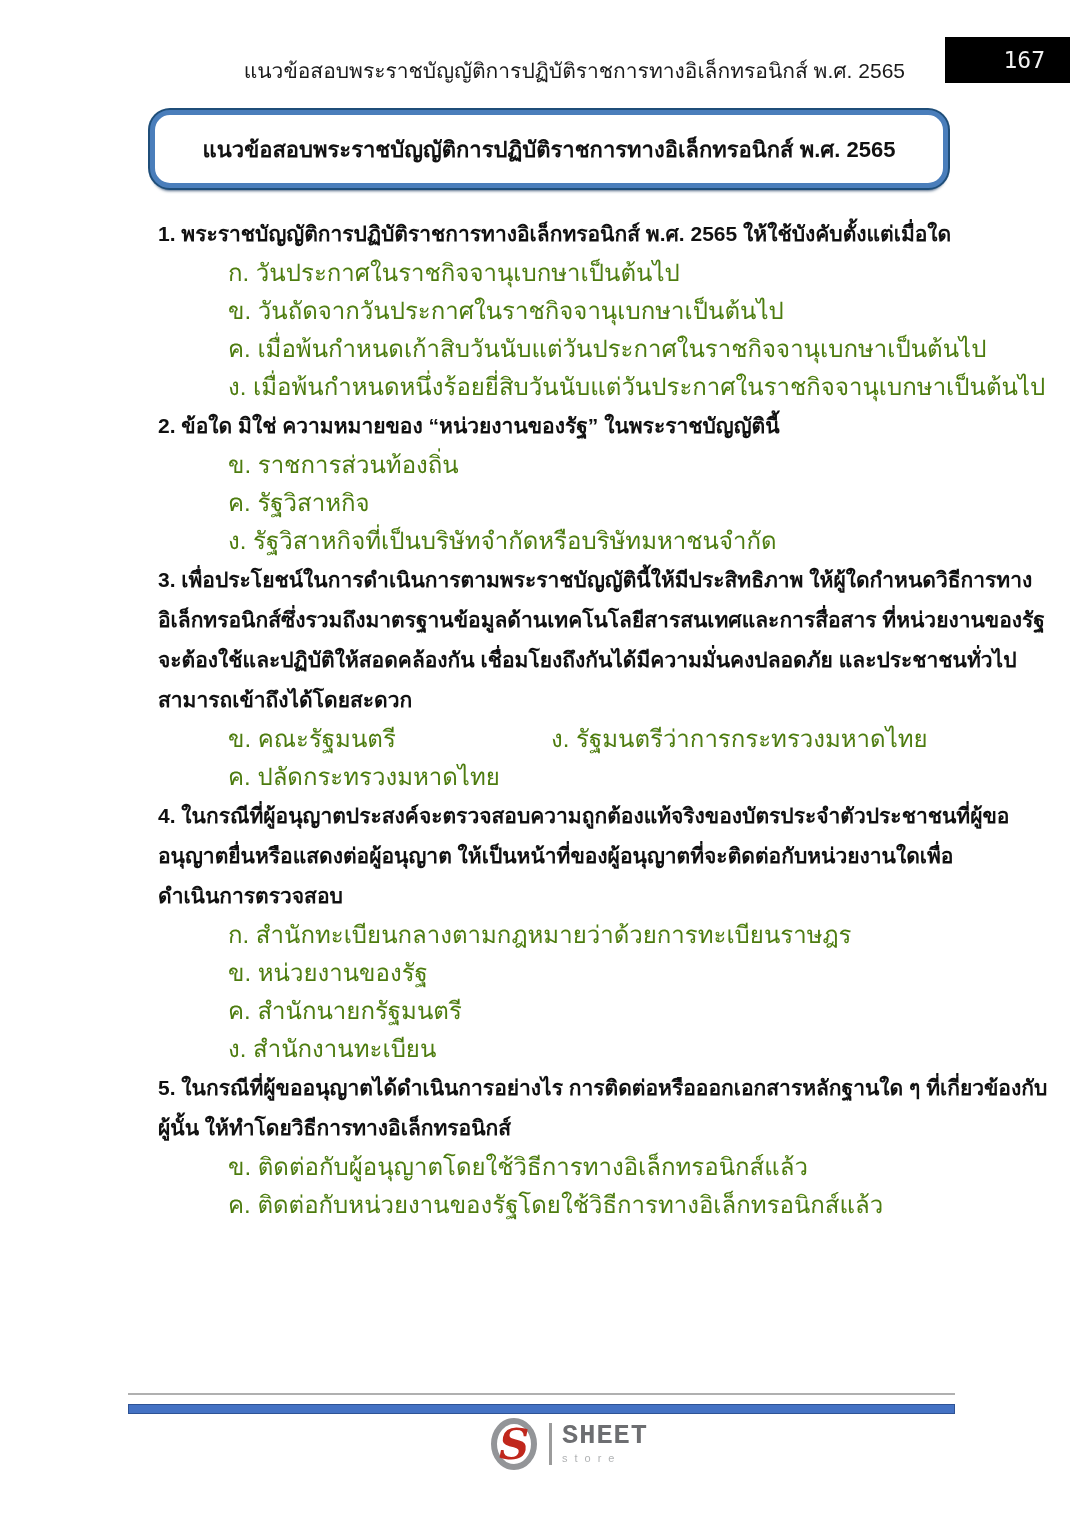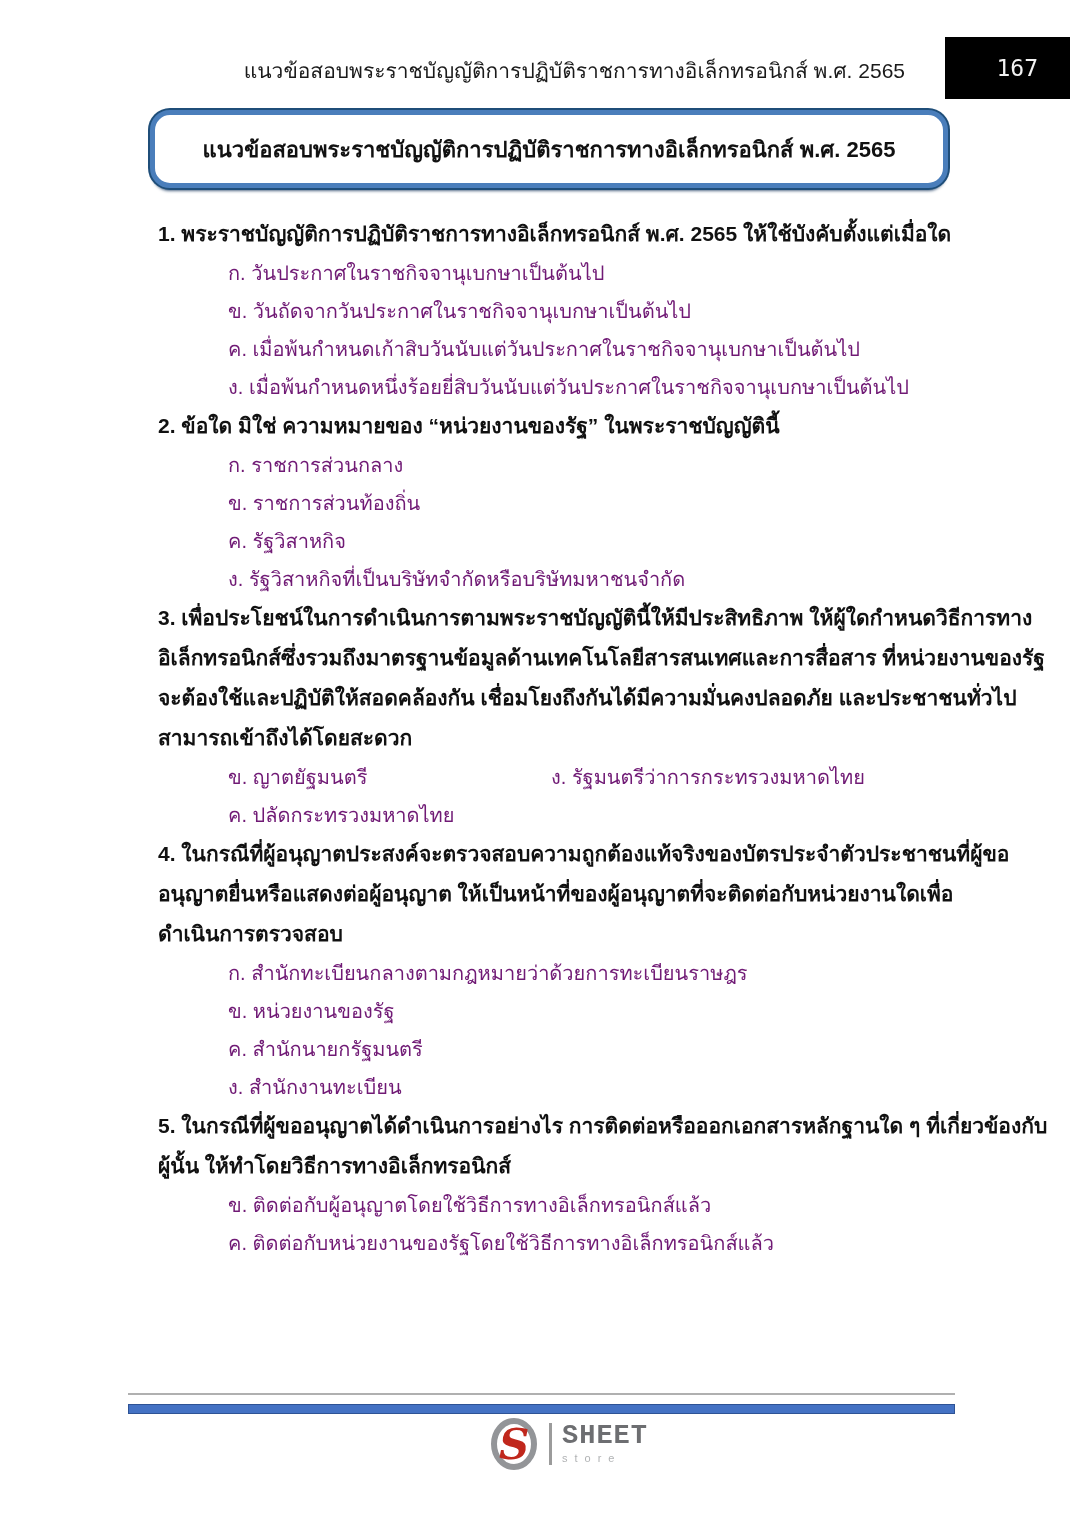--- a/index.html
+++ b/index.html
@@ -23,26 +23,26 @@
     text-align: right;
     font-size: 21px;
     color: #1a1a1a;
     white-space: nowrap;
   }
   .page-number-box {
     position: absolute;
     top: 37px;
     left: 945px;
     width: 125px;
-    height: 62px;
+    height: 46px;
     background: #000000;
     display: flex;
     align-items: center;
     justify-content: flex-end;
-    padding-right: 32px;
+    padding-right: 25px;
   }
   .page-number-box .num {
     color: #f2f2f2;
     font-family: "DejaVu Sans Mono", "Liberation Mono", monospace;
     font-size: 23px;
   }
 
   
   .title-box {
     position: absolute;
@@ -76,23 +76,23 @@
     font-size: 21px;
     font-weight: bold;
     line-height: 40px;
     color: #111111;
     white-space: nowrap;
   }
   .options {
     padding-left: 70px;
   }
   .option {
-    font-size: 20px;
+    font-size: 24px;
     line-height: 38px;
-    color: #701a75;
+    color: #4d7c0f;
     white-space: nowrap;
   }
   .options.two-col {
     display: grid;
     grid-template-columns: 323px auto;
     justify-content: start;
   }
 
   
   .footer-rule {
@@ -164,34 +164,33 @@
         <div class="option">ก. วันประกาศในราชกิจจานุเบกษาเป็นต้นไป</div>
         <div class="option">ข. วันถัดจากวันประกาศในราชกิจจานุเบกษาเป็นต้นไป</div>
         <div class="option">ค. เมื่อพ้นกำหนดเก้าสิบวันนับแต่วันประกาศในราชกิจจานุเบกษาเป็นต้นไป</div>
         <div class="option">ง. เมื่อพ้นกำหนดหนึ่งร้อยยี่สิบวันนับแต่วันประกาศในราชกิจจานุเบกษาเป็นต้นไป</div>
       </div>
     </div>
 
     <div class="question">
       <div class="q-heading-line">2. ข้อใด มิใช่ ความหมายของ “หน่วยงานของรัฐ” ในพระราชบัญญัตินี้</div>
       <div class="options">
-        <div class="option">ก. ราชการส่วนกลาง</div>
         <div class="option">ข. ราชการส่วนท้องถิ่น</div>
         <div class="option">ค. รัฐวิสาหกิจ</div>
         <div class="option">ง. รัฐวิสาหกิจที่เป็นบริษัทจำกัดหรือบริษัทมหาชนจำกัด</div>
       </div>
     </div>
 
     <div class="question">
       <div class="q-heading-line">3. เพื่อประโยชน์ในการดำเนินการตามพระราชบัญญัตินี้ให้มีประสิทธิภาพ ให้ผู้ใดกำหนดวิธีการทาง</div>
       <div class="q-heading-line">อิเล็กทรอนิกส์ซึ่งรวมถึงมาตรฐานข้อมูลด้านเทคโนโลยีสารสนเทศและการสื่อสาร ที่หน่วยงานของรัฐ</div>
       <div class="q-heading-line">จะต้องใช้และปฏิบัติให้สอดคล้องกัน เชื่อมโยงถึงกันได้มีความมั่นคงปลอดภัย และประชาชนทั่วไป</div>
       <div class="q-heading-line">สามารถเข้าถึงได้โดยสะดวก</div>
       <div class="options two-col">
-        <div class="option">ข. ญาตยัฐมนตรี</div>
+        <div class="option">ข. คณะรัฐมนตรี</div>
         <div class="option">ง. รัฐมนตรีว่าการกระทรวงมหาดไทย</div>
         <div class="option">ค. ปลัดกระทรวงมหาดไทย</div>
       </div>
     </div>
 
     <div class="question">
       <div class="q-heading-line">4. ในกรณีที่ผู้อนุญาตประสงค์จะตรวจสอบความถูกต้องแท้จริงของบัตรประจำตัวประชาชนที่ผู้ขอ</div>
       <div class="q-heading-line">อนุญาตยื่นหรือแสดงต่อผู้อนุญาต ให้เป็นหน้าที่ของผู้อนุญาตที่จะติดต่อกับหน่วยงานใดเพื่อ</div>
       <div class="q-heading-line">ดำเนินการตรวจสอบ</div>
       <div class="options">

